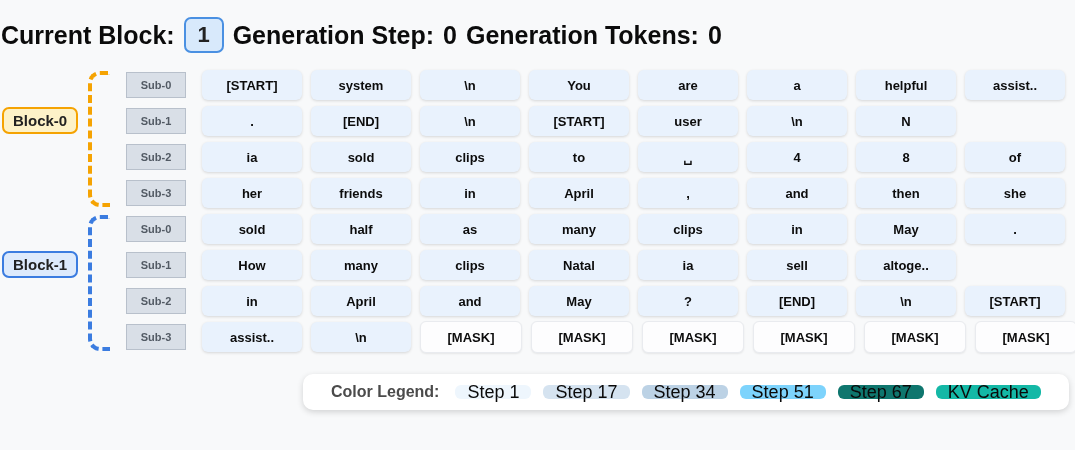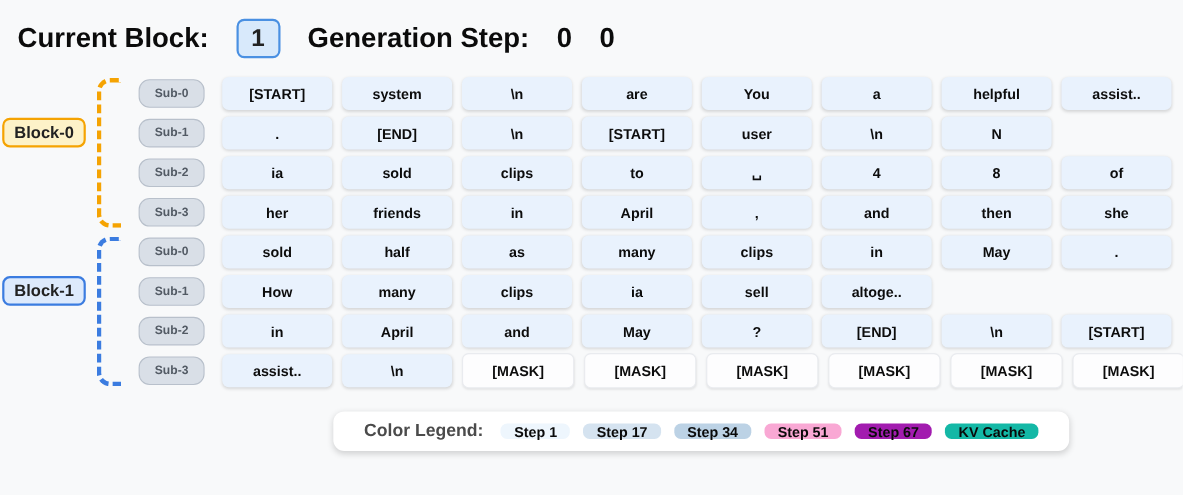--- a/index.html
+++ b/index.html
@@ -5,22 +5,22 @@
   html,body{margin:0;padding:0;}
   body{
     width:1075px;height:450px;
     background:var(--page-bg,#f8f9fa);
     font-family:"Liberation Sans","DejaVu Sans",sans-serif;
     color:#111;
     overflow:hidden;
   }
   
   .header{
-    display:flex;align-items:center;gap:25px;
-    padding:16px 0 0 16px;height:38px;
+    display:flex;align-items:center;gap:9px;
+    padding:16px 0 0 1px;height:38px;
     font-size:25px;font-weight:700;color:#0b0b0b;
     white-space:nowrap;
   }
   .cur-block-box{
     display:inline-flex;align-items:center;justify-content:center;
     min-width:18px;padding:1px 9px;height:30px;
     background:var(--current-block-fill,#d8e9fb);
     border:2px solid var(--current-block-border,#4a90e2);
     border-radius:7px;font-size:22px;font-weight:700;color:#222;
   }
@@ -41,21 +41,21 @@
   }
   .b0 .block-chip{background:var(--block0-fill,#fdf2c8);border-color:var(--block0-accent,#f5a302);}
   .b0 .bracket{border-color:var(--block0-accent,#f5a302);}
   .b1 .block-chip{background:var(--block1-fill,#ddeafc);border-color:var(--block1-accent,#3b7ce0);}
   .b1 .bracket{border-color:var(--block1-accent,#3b7ce0);}
   .rows{display:flex;flex-direction:column;gap:6px;}
   .row{display:flex;align-items:center;height:30px;}
   .sub-chip{
     flex:0 0 58px;width:58px;height:24px;margin-right:16px;
     display:flex;align-items:center;justify-content:center;
-    background:#d9dfe7;border:1px solid #b8c0cb;border-radius:10px;
+    background:#d9dfe7;border:1px solid #b8c0cb;border-radius:0;
     font-size:11px;font-weight:700;color:#525a64;
   }
   .cell{
     flex:0 0 100px;width:100px;height:30px;margin-right:9px;
     display:flex;align-items:center;justify-content:center;
     background:var(--token-fill,#e9f2fd);
     border-radius:6px;
     box-shadow:0 1px 3px rgba(0,0,0,0.14);
     font-size:13px;font-weight:700;color:#0c0c0c;
     white-space:pre;overflow:hidden;
@@ -69,49 +69,50 @@
   .legend{
     margin:22px 0 0 303px;width:fit-content;
     display:flex;align-items:center;gap:12px;
     background:#ffffff;border-radius:10px;
     padding:9px 28px;box-shadow:0 2px 6px rgba(0,0,0,0.16);
   }
   .legend-label{font-size:16px;font-weight:700;color:#4b4b4b;margin-right:4px;}
   .legend-chip{
     display:inline-flex;align-items:center;justify-content:center;
     height:14px;padding:0 12px;border-radius:6px;
-    font-size:13px;font-weight:700;color:#0a0a0a;white-space:nowrap;
+    font-size:18px;font-weight:400;color:#0a0a0a;white-space:nowrap;
   }
 </style>
 </head>
 <body>
 
 <div class="header">
   <span>Current Block:</span>
   <span class="cur-block-box">1</span>
   <span>Generation Step:</span>
   <span>0</span>
+  <span>Generation Tokens:</span>
   <span>0</span>
 </div>
 
 <div class="viz">
 
   <div class="block b0">
     <div class="label-col">
       <div class="block-chip">Block-0</div>
     </div>
     <div class="bracket"></div>
     <div class="rows">
       <div class="row">
         <div class="sub-chip">Sub-0</div>
         <div class="cell">[START]</div>
         <div class="cell">system</div>
         <div class="cell">\n</div>
+        <div class="cell">You</div>
         <div class="cell">are</div>
-        <div class="cell">You</div>
         <div class="cell">a</div>
         <div class="cell">helpful</div>
         <div class="cell">assist..</div>
       </div>
       <div class="row">
         <div class="sub-chip">Sub-1</div>
         <div class="cell">.</div>
         <div class="cell">[END]</div>
         <div class="cell">\n</div>
         <div class="cell">[START]</div>
@@ -159,20 +160,21 @@
         <div class="cell">clips</div>
         <div class="cell">in</div>
         <div class="cell">May</div>
         <div class="cell">.</div>
       </div>
       <div class="row">
         <div class="sub-chip">Sub-1</div>
         <div class="cell">How</div>
         <div class="cell">many</div>
         <div class="cell">clips</div>
+        <div class="cell">Natal</div>
         <div class="cell">ia</div>
         <div class="cell">sell</div>
         <div class="cell">altoge..</div>
       </div>
       <div class="row">
         <div class="sub-chip">Sub-2</div>
         <div class="cell">in</div>
         <div class="cell">April</div>
         <div class="cell">and</div>
         <div class="cell">May</div>
@@ -194,16 +196,16 @@
       </div>
     </div>
   </div>
 </div>
 
 <div class="legend">
   <span class="legend-label">Color Legend:</span>
   <span class="legend-chip" style="background: rgb(238, 246, 253);">Step 1</span>
   <span class="legend-chip" style="background: rgb(213, 227, 240);">Step 17</span>
   <span class="legend-chip" style="background: rgb(188, 210, 229);">Step 34</span>
-  <span class="legend-chip" style="background: #f9a8d4;">Step 51</span>
-  <span class="legend-chip" style="background: #a21caf;">Step 67</span>
+  <span class="legend-chip" style="background: #7dd3fc;">Step 51</span>
+  <span class="legend-chip" style="background: #0f766e;">Step 67</span>
   <span class="legend-chip" style="background: #14b8a6;">KV Cache</span>
 </div>
 
 </body></html>

